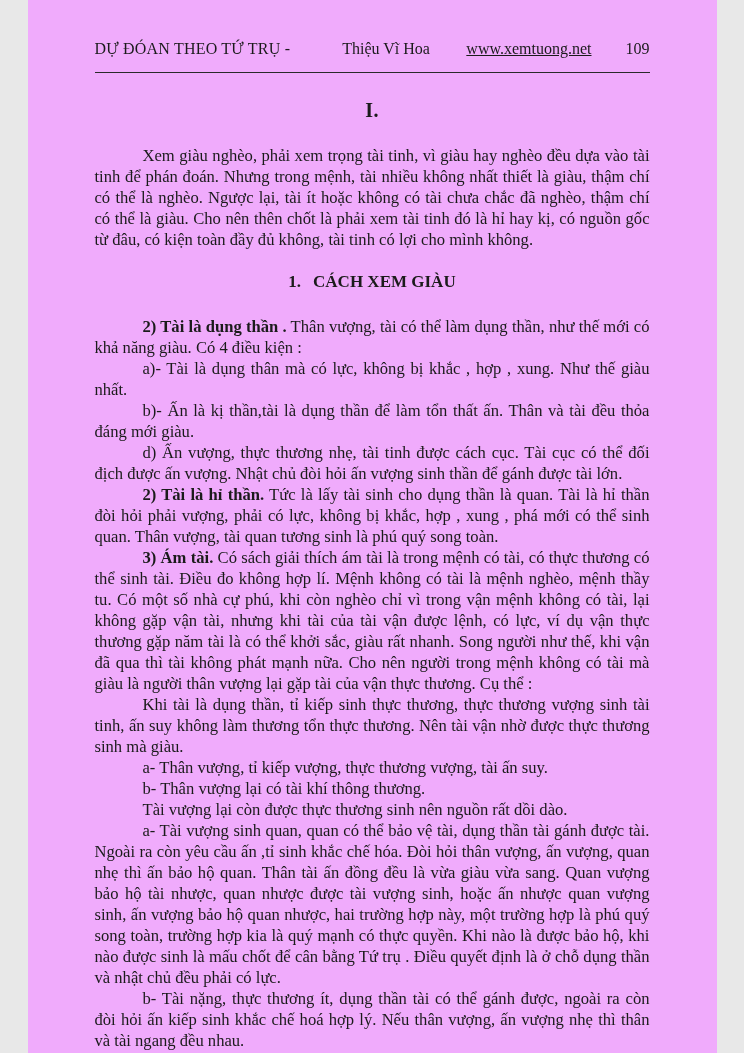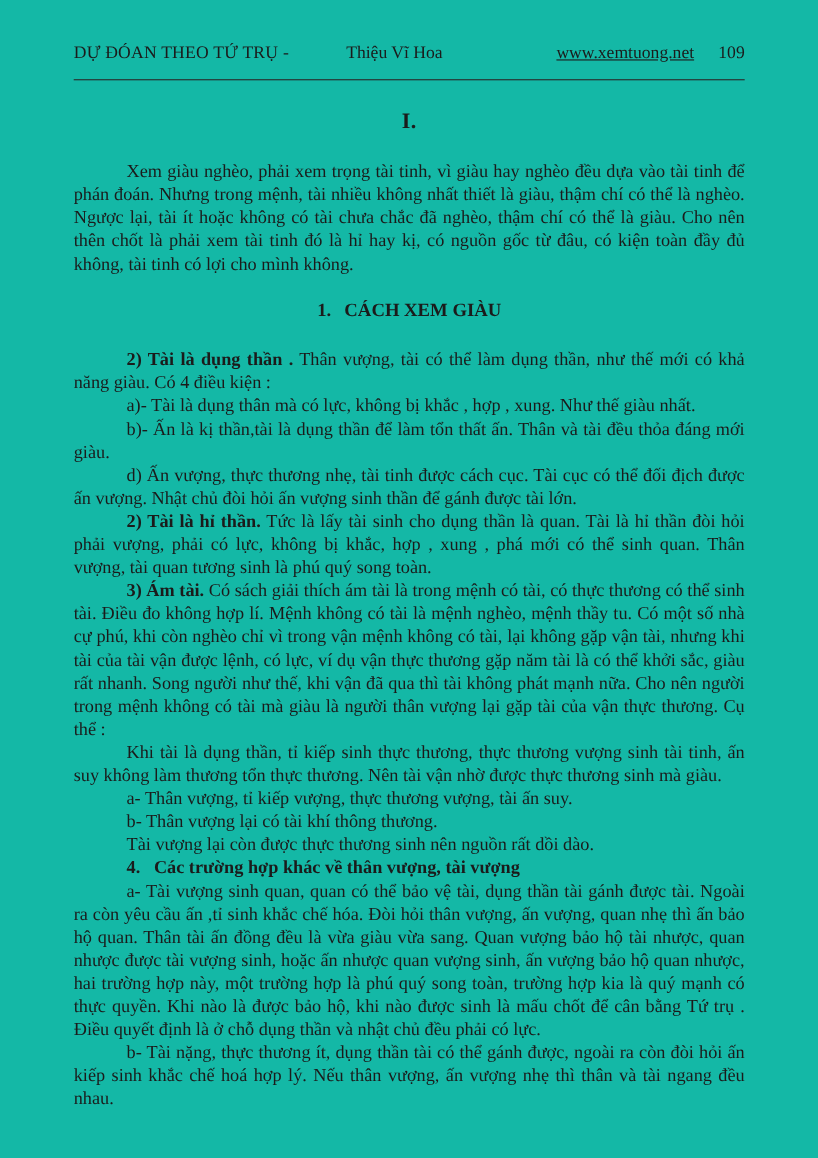--- a/index.html
+++ b/index.html
@@ -1,39 +1,39 @@
 <!DOCTYPE html>
 <html><head>
 <meta charset="utf-8">
 <style>
   html, body { margin: 0; padding: 0; background: #e8e8e8; }
   .page {
     position: relative;
-    width: 744px;
+    width: 689px;
     height: 1053px;
     margin: 0 auto;
-    background: #14b8a6;
+    background: #f0abfc;
     color: #1b1b1b;
     font-family: "Liberation Serif", "DejaVu Serif", serif;
     box-sizing: border-box;
     padding: 40px 67px 0 67px;
     overflow: hidden;
   }
   .running-header {
     display: flex;
     align-items: baseline;
     font-size: 16px;
     padding-bottom: 14px;
     border-bottom: 1.5px solid #2a2a2a;
     white-space: nowrap;
   }
   .rh-title { letter-spacing: 0.2px; }
   .rh-author { margin-left: 52px; }
   .rh-link { margin-left: auto; text-decoration: underline; color: #1b1b1b; }
-  .rh-page { margin-left: 22px; }
+  .rh-page { margin-left: 34px; }
 
   .doc-title {
     display: flex;
     justify-content: center;
     gap: 30px;
     font-size: 20px;
     font-weight: bold;
     margin-top: 26px;
     letter-spacing: 0.3px;
   }
@@ -84,18 +84,17 @@
     <p class="para"><b>2) Tài là dụng thần .</b><span> Thân vượng, tài có thể làm dụng thần, như thế mới có khả năng giàu. Có 4  điều kiện :</span></p>
     <p class="para"><b></b><span>a)- Tài là dụng thân mà có lực, không bị khắc , hợp , xung. Như thế giàu nhất.</span></p>
     <p class="para"><b></b><span>b)- Ấn là kị thần,tài là dụng thần để làm tổn thất ấn. Thân và tài đều thỏa đáng mới giàu.</span></p>
     <p class="para"><b></b><span>d) Ấn vượng, thực thương nhẹ, tài tinh được cách cục. Tài cục có thể đối địch được ấn vượng. Nhật chủ đòi hỏi ấn vượng sinh thần để gánh được tài lớn.</span></p>
     <p class="para"><b>2) Tài là hỉ thần.</b><span> Tức là lấy tài sinh cho dụng thần là quan. Tài là hỉ thần đòi hỏi phải vượng, phải có lực, không bị khắc, hợp , xung , phá mới có thể sinh quan. Thân vượng, tài quan tương sinh là phú quý song toàn.</span></p>
     <p class="para"><b>3) Ám tài.</b><span>  Có sách giải thích ám tài là trong mệnh có tài, có thực thương có thể sinh tài. Điều đo không hợp lí. Mệnh không có tài là mệnh nghèo, mệnh thầy tu. Có một số nhà cự phú, khi còn nghèo chỉ vì trong vận mệnh không có tài, lại không gặp vận tài, nhưng khi tài của tài vận được lệnh, có lực, ví dụ vận thực  thương gặp năm tài là có thể khởi sắc, giàu rất nhanh. Song người như thế, khi vận đã qua thì tài không phát mạnh nữa. Cho nên người trong mệnh không có tài mà giàu là người thân vượng lại gặp tài của vận thực thương. Cụ thể :</span></p>
     <p class="para"><b></b><span>Khi  tài là dụng thần, tỉ kiếp sinh thực thương, thực thương vượng sinh tài tinh, ấn suy không làm thương tổn thực thương. Nên tài vận nhờ được thực thương sinh mà giàu.</span></p>
     <p class="para"><b></b><span>a- Thân vượng, tỉ kiếp vượng, thực thương vượng, tài ấn suy.</span></p>
     <p class="para"><b></b><span>b- Thân vượng lại có tài khí thông thương.</span></p>
     <p class="para"><b></b><span>Tài vượng lại còn được thực thương sinh nên nguồn rất dồi dào.</span></p>
-    <p class="para"><b>4.&nbsp;&nbsp; Các trường hợp khác về thân vượng, tài vượng</b><span></span></p>
     <p class="para"><b></b><span>a- Tài vượng sinh quan, quan có thể bảo vệ tài, dụng thần tài gánh được tài. Ngoài ra còn yêu cầu ấn ,tỉ sinh khắc chế hóa. Đòi hỏi thân vượng, ấn vượng, quan nhẹ thì ấn bảo hộ quan. Thân tài ấn đồng đều  là vừa giàu vừa sang. Quan vượng bảo hộ tài nhược, quan nhược được tài vượng sinh, hoặc ấn nhược quan vượng sinh, ấn vượng bảo hộ quan nhược, hai trường hợp này, một trường hợp là phú quý song toàn, trường hợp kia là quý mạnh có thực quyền. Khi nào là được bảo hộ, khi nào được sinh là mấu chốt để cân bằng Tứ trụ . Điều quyết định là ở chỗ dụng thần và nhật chủ đều phải có lực.</span></p>
     <p class="para"><b></b><span>b- Tài nặng, thực thương ít, dụng thần tài có thể gánh được, ngoài ra còn đòi hỏi ấn kiếp sinh khắc chế hoá hợp lý. Nếu thân vượng, ấn vượng nhẹ thì thân và tài ngang đều nhau.</span></p>
 
   </div>
 </div>
 
 </body></html>

